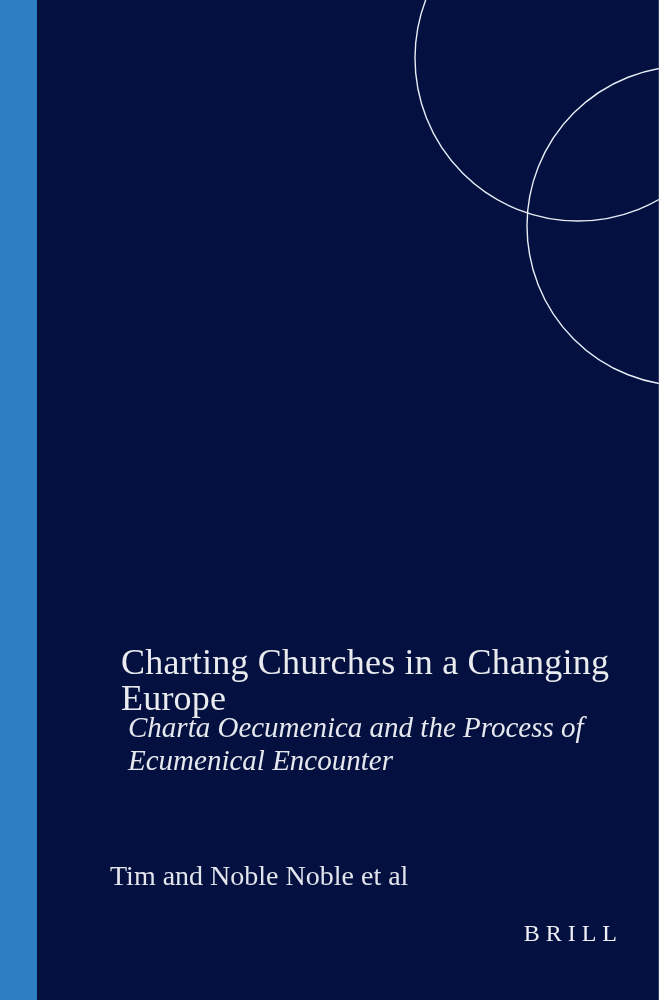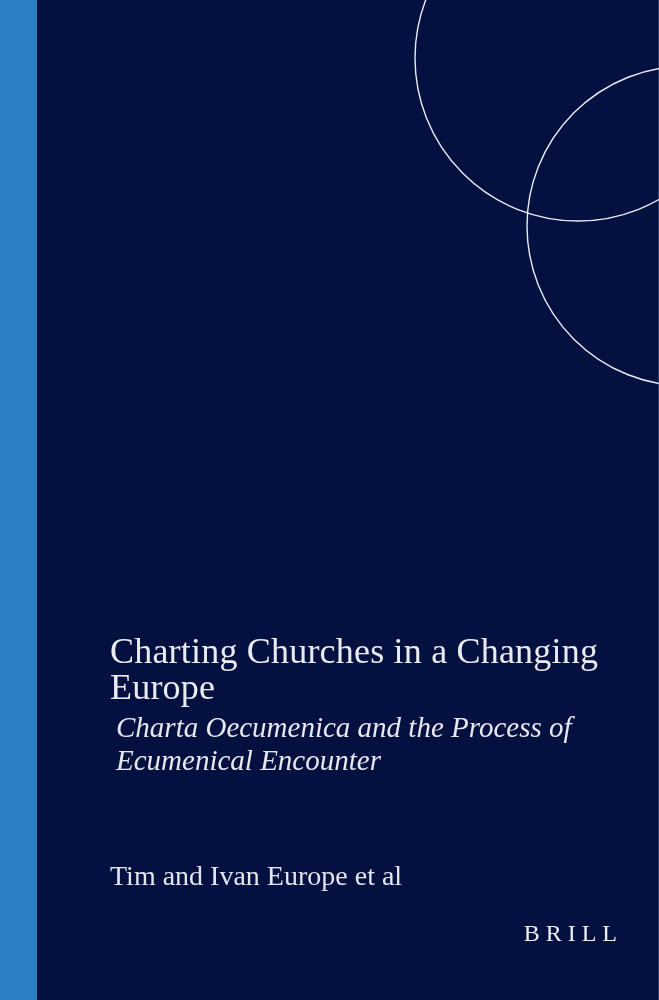--- a/index.html
+++ b/index.html
@@ -40,30 +40,30 @@
     top: 0;
     width: 659px;
     height: 1000px;
     pointer-events: none;
   }
   .title {
     position: absolute;
     left: 110px;
     top: 633px;
     width: 512px;
-    margin: 0;
+    margin: 11px;
     font-size: 36px;
     line-height: 36px;
     font-weight: normal;
     letter-spacing: 0.2px;
     color: var(--title-color, #EAEBEF);
   }
   .subtitle {
     position: absolute;
-    left: 116px;
+    left: 128px;
     top: 711px;
     width: 512px;
     margin: 0;
     font-size: 29px;
     line-height: 33px;
     font-weight: normal;
     font-style: italic;
     color: var(--subtitle-color, #E6E8EE);
   }
   .authors {
@@ -89,16 +89,16 @@
 <body>
 
 <div class="cover">
   <div class="stripe" style="width: 37px;"></div>
   <svg class="circles" viewBox="0 0 659 1000" xmlns="http://www.w3.org/2000/svg">
       <circle cx="578" cy="58" r="163" fill="none" stroke="#E8EDF6" stroke-width="1.4"></circle>
       <circle cx="687" cy="226" r="160" fill="none" stroke="#E8EDF6" stroke-width="1.4"></circle>
     </svg>
   <h1 class="title">Charting Churches in a Changing Europe</h1>
   <h2 class="subtitle">Charta Oecumenica and the Process of Ecumenical Encounter</h2>
-  <div class="authors">Tim and Ivan Europe et al</div>
+  <div class="authors">Tim and Noble Noble et al</div>
   <div class="publisher">BRILL</div>
   <div class="right-edge"></div>
 </div>
 
 </body></html>

